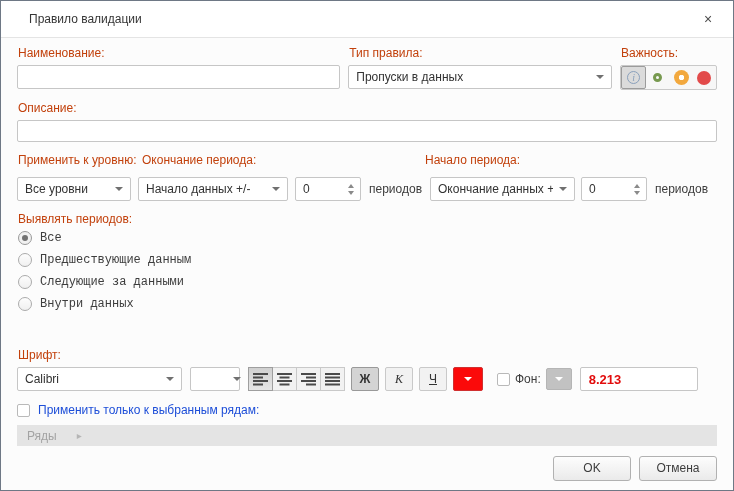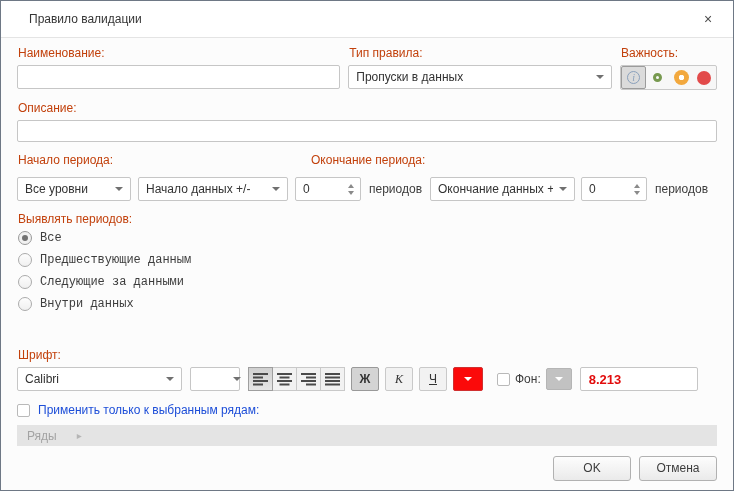--- a/index.html
+++ b/index.html
@@ -220,22 +220,23 @@
             <span class="ic-circle-red"></span>
           </span>
         </div>
       </div>
     </div>
 
     <span class="field-label desc-label">Описание:</span>
     <input class="txt-input desc-input" type="text" value="" style="">
 
     <div class="row3-labels">
+      <span class="field-label l1">Применить к уровню:</span>
+      <span class="field-label l3">Окончание периода:</span>
       <span class="field-label l2">Начало периода:</span>
-      <span class="field-label l3">Окончание периода:</span>
     </div>
 
     <div class="row3-controls">
       <div class="dropdown dd-level">
         <span class="dd-value">Все уровни</span>
         <span class="arrow-down"></span>
       </div>
       <div class="dropdown dd-start">
         <span class="dd-value">Начало данных +/-</span>
         <span class="arrow-down"></span>

